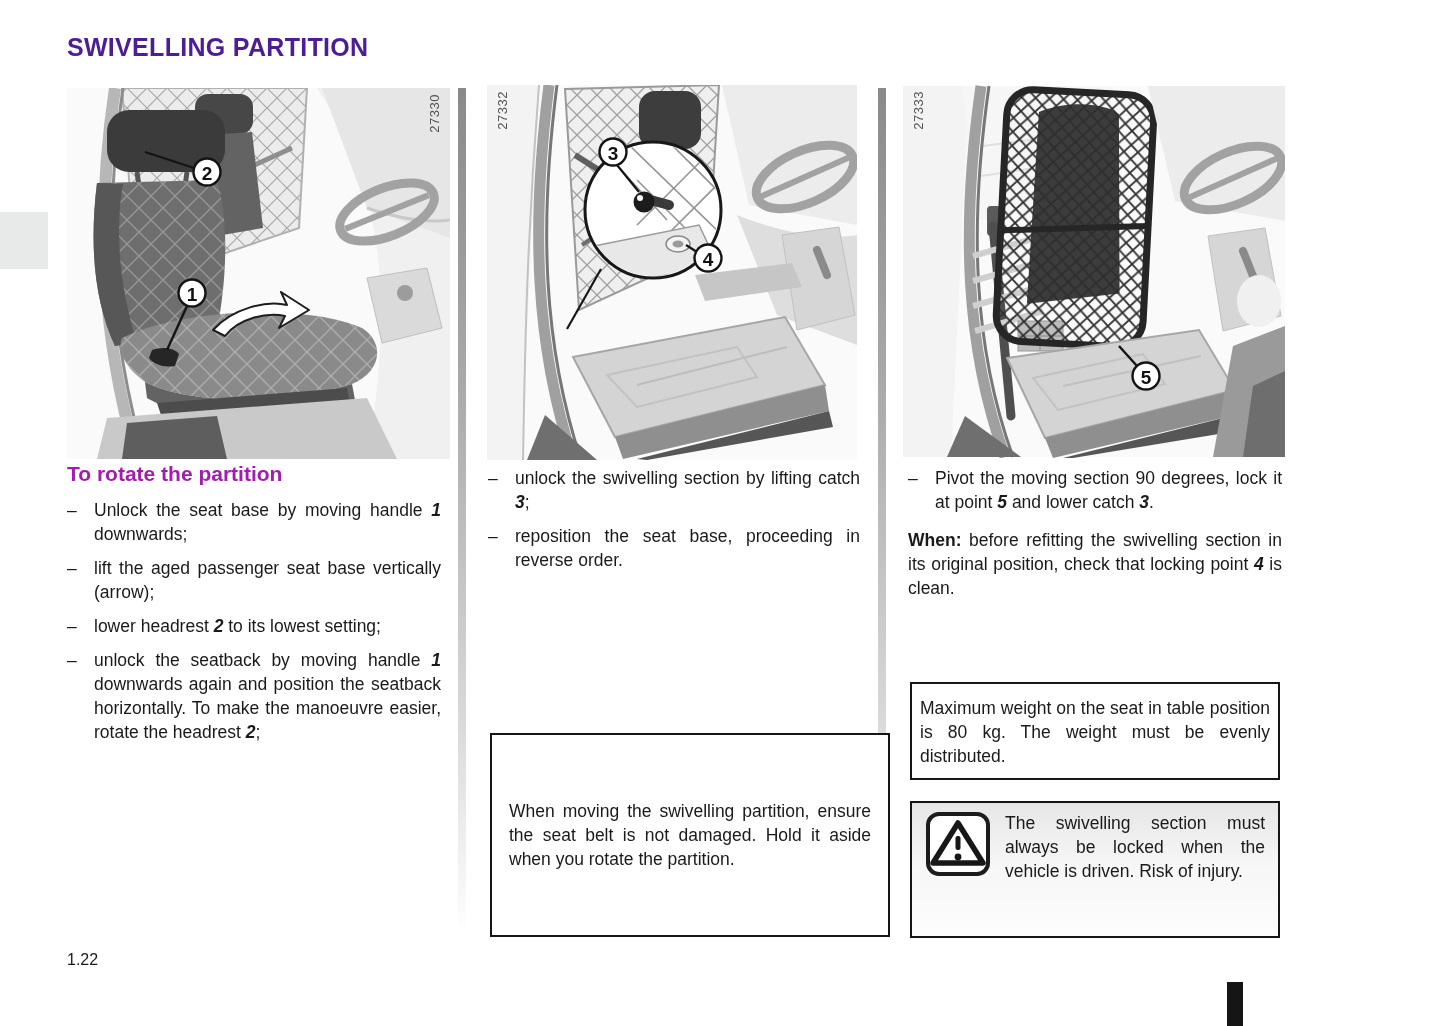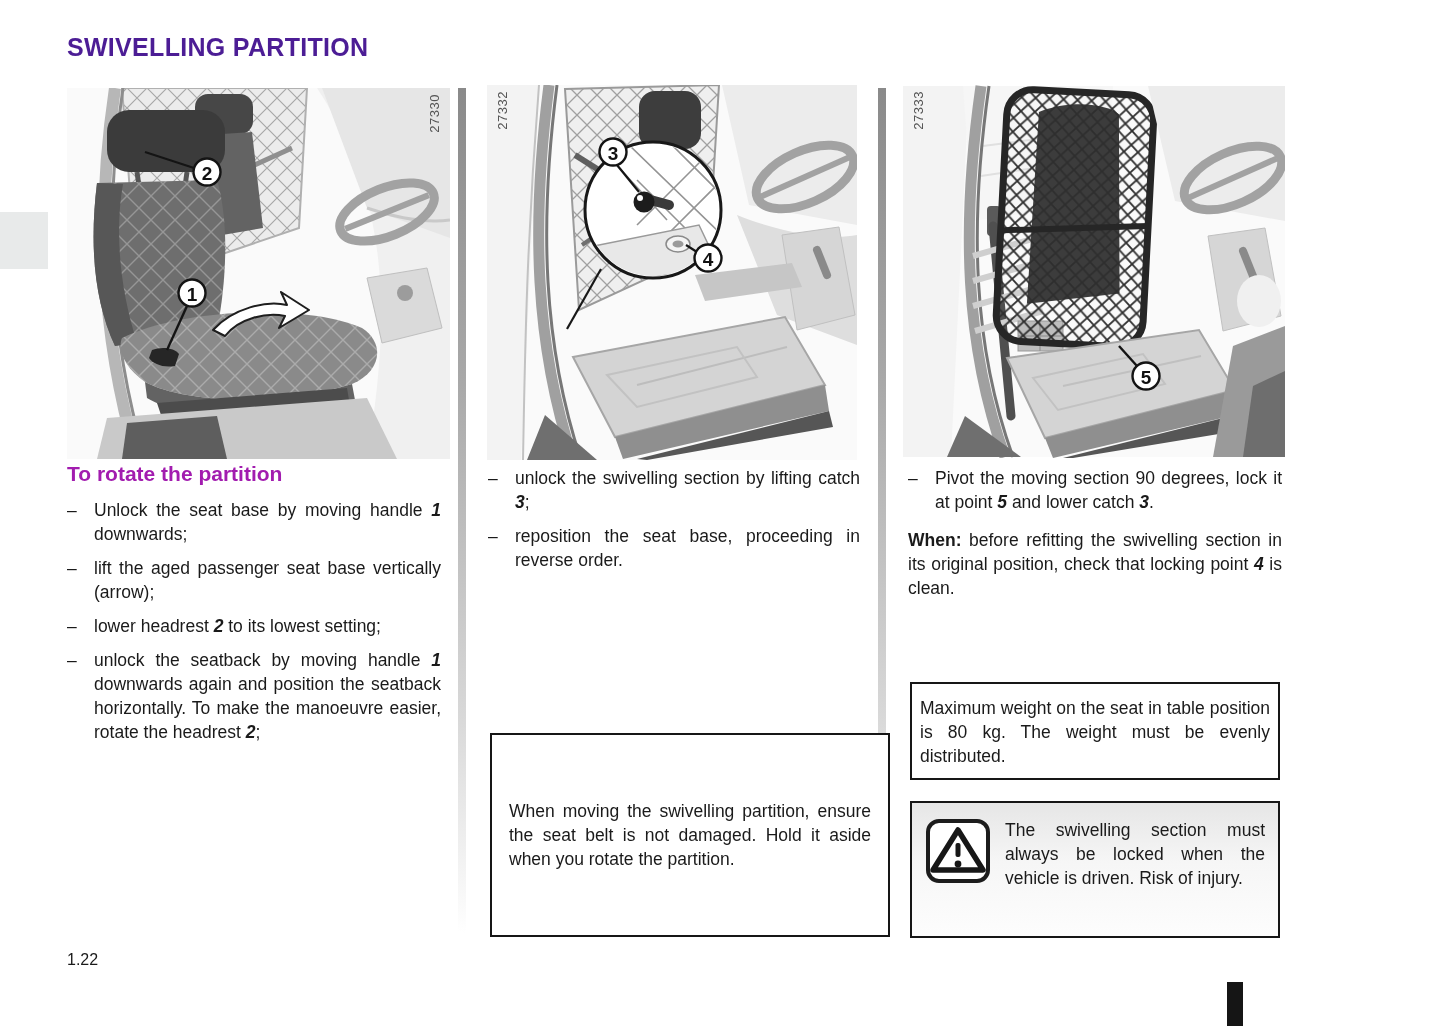--- a/index.html
+++ b/index.html
@@ -52,21 +52,21 @@
 
   .weight-box {
     position:absolute; left:910px; top:682px; width:370px; height:98px;
     border:2.5px solid #161616; box-sizing:border-box; background:#fff;
     padding:12px 8px; font-size:17.5px; line-height:24px; text-align:justify;
   }
   .warning-box {
     position:absolute; left:910px; top:801px; width:370px; height:137px;
     border:2.5px solid #161616; box-sizing:border-box;
     background:linear-gradient(180deg,#e6e6e6 0%,#f6f6f6 45%,#fdfdfd 100%);
-    padding:15px 13px; display:flex; gap:14px;
+    padding:8px 13px; display:flex; gap:14px;
     font-size:17.5px; line-height:24px;
   }
   .warning-box .wtext { flex:1; text-align:justify; }
   .warn-icon { flex:0 0 66px; height:66px; }
 
   .page-number { position:absolute; left:67px; top:951px; font-size:16px; color:#1a1a1a; }
   .corner-mark { position:absolute; left:1227px; top:982px; width:16px; height:44px; background:#151515; }
 
   .callout-text { font-size:19px; font-weight:bold; fill:#111; }
 </style>

